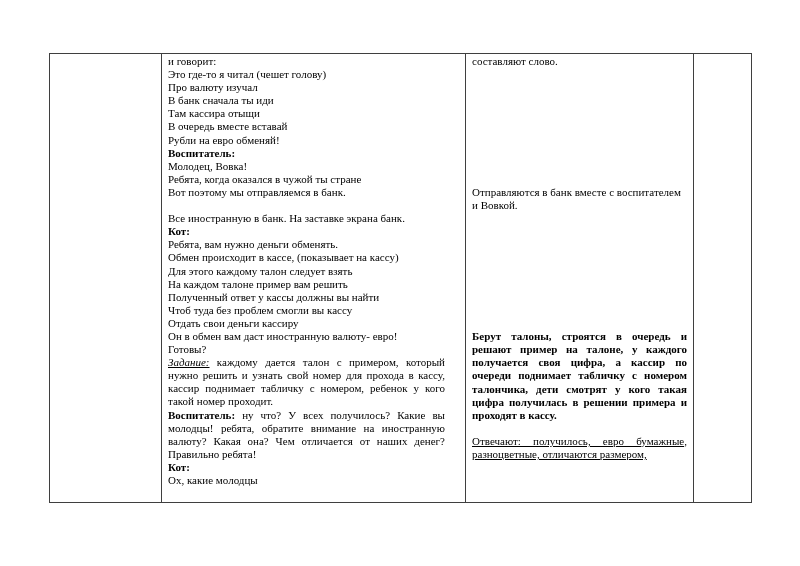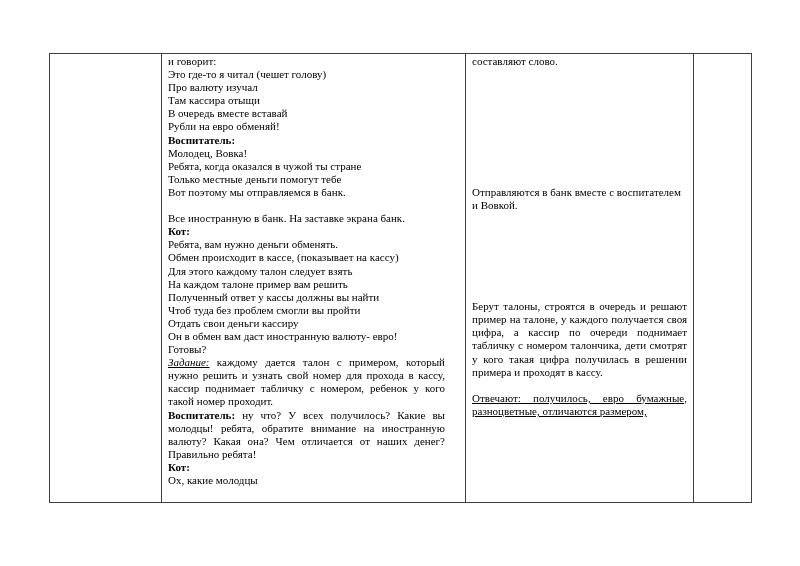--- a/index.html
+++ b/index.html
@@ -46,46 +46,46 @@
 </head>
 <body>
 
 <div class="page">
   <div class="doc-table">
     <div class="cell"></div>
     <div class="cell script">
         <div class="tline">и говорит:</div>
         <div class="tline">Это где-то я читал (чешет голову)</div>
         <div class="tline">Про валюту изучал</div>
+        <div class="tline">В банк сначала ты иди</div>
         <div class="tline">Там кассира отыщи</div>
         <div class="tline">В очередь вместе вставай</div>
         <div class="tline">Рубли на евро обменяй!</div>
         <div class="tline"><span class="bold">Воспитатель:</span></div>
         <div class="tline">Молодец, Вовка!</div>
         <div class="tline">Ребята, когда оказался в чужой ты стране</div>
-        <div class="tline">Только местные деньги помогут тебе</div>
         <div class="tline">Вот поэтому мы отправляемся в банк.</div>
         <div class="tline">&nbsp;</div>
         <div class="tline">Все иностранную в банк. На заставке экрана банк.</div>
         <div class="tline"><span class="bold">Кот:</span></div>
         <div class="tline">Ребята, вам нужно деньги обменять.</div>
         <div class="tline">Обмен происходит в кассе, (показывает на кассу)</div>
         <div class="tline">Для этого каждому талон следует взять</div>
         <div class="tline">На каждом талоне пример вам решить</div>
         <div class="tline">Полученный ответ у кассы должны вы найти</div>
-        <div class="tline">Чтоб туда без проблем смогли вы пройти</div>
+        <div class="tline">Чтоб туда без проблем смогли вы кассу</div>
         <div class="tline">Отдать свои деньги кассиру</div>
         <div class="tline">Он в обмен вам даст иностранную валюту- евро!</div>
         <div class="tline">Готовы?</div>
         <div class="tline justify"><span class="ital-und">Задание:</span> каждому дается талон с примером, который нужно решить и узнать свой номер для прохода в кассу, кассир поднимает табличку с номером, ребенок у кого такой номер проходит.</div>
         <div class="tline justify"><span class="bold">Воспитатель:</span> ну что? У всех получилось? Какие вы молодцы! ребята, обратите внимание на иностранную валюту? Какая она? Чем отличается от наших денег? Правильно ребята!</div>
         <div class="tline"><span class="bold">Кот:</span></div>
         <div class="tline">Ох, какие молодцы</div>
       </div>
     <div class="cell actions">
         <div class="tline">составляют слово.</div>
         <div class="tline" style="margin-top: 117.9px;">Отправляются в банк вместе с воспитателем и Вовкой.</div>
-        <div class="tline justify" style="margin-top: 88px;">Берут талоны, строятся в очередь и решают пример на талоне, у каждого получается своя цифра, а кассир по очереди поднимает табличку с номером талончика, дети смотрят у кого такая цифра получилась в решении примера и проходят в кассу.</div>
+        <div class="tline justify" style="margin-top: 118px; font-weight: bold;">Берут талоны, строятся в очередь и решают пример на талоне, у каждого получается своя цифра, а кассир по очереди поднимает табличку с номером талончика, дети смотрят у кого такая цифра получилась в решении примера и проходят в кассу.</div>
         <div class="tline justify" style="margin-top: 13.1px; text-decoration: underline;">Отвечают: получилось, евро бумажные, разноцветные, отличаются размером,</div>
       </div>
     <div class="cell"></div>
   </div>
 </div>
 
 </body></html>

